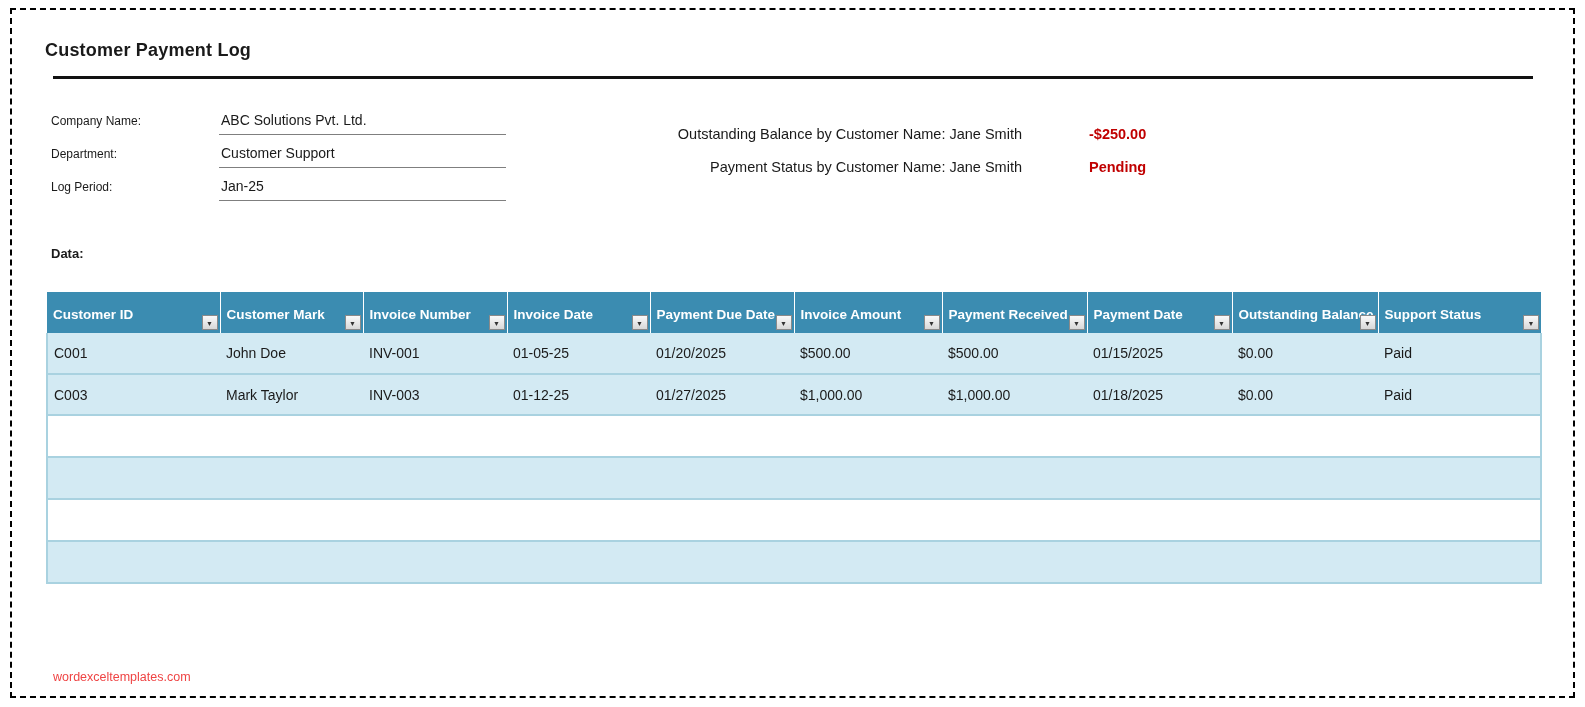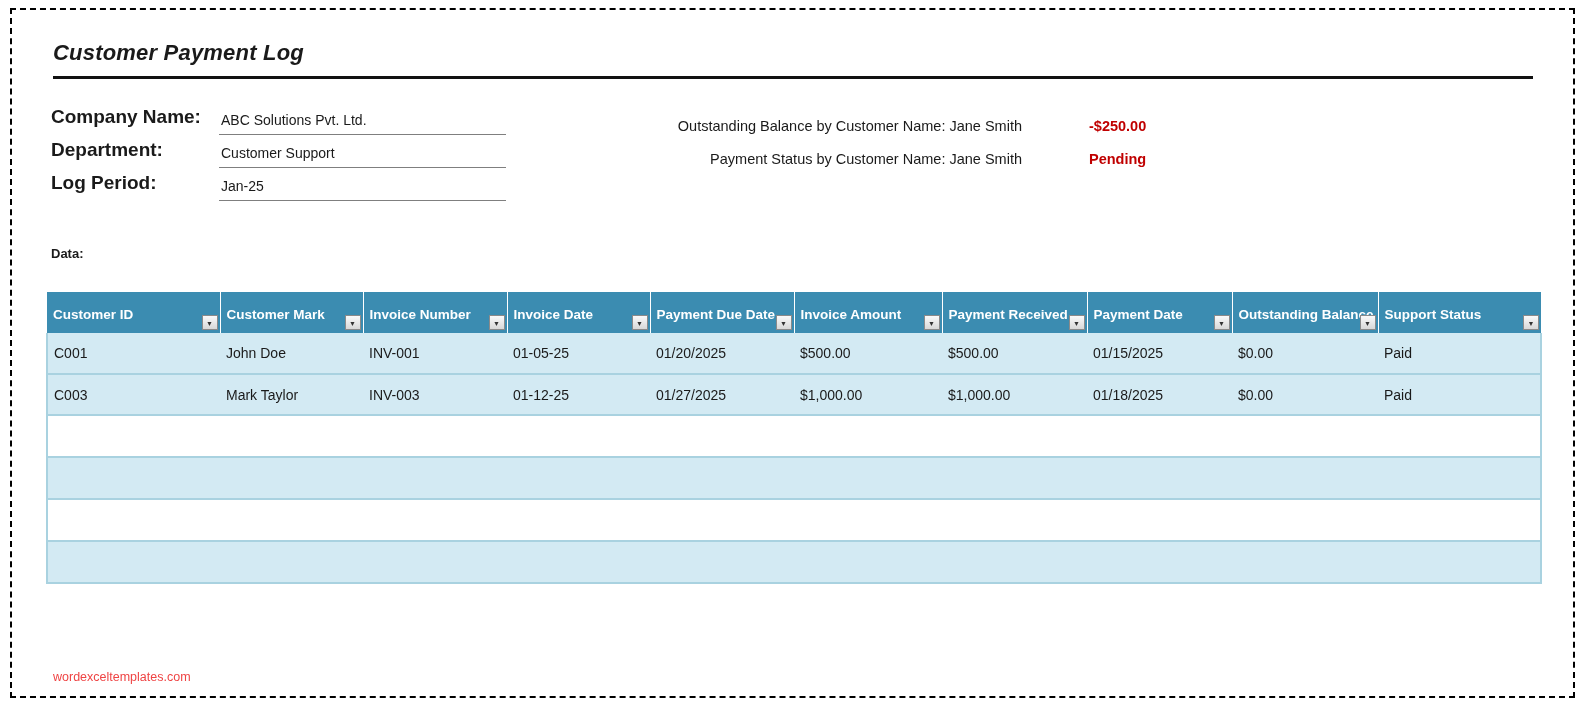--- a/index.html
+++ b/index.html
@@ -19,62 +19,61 @@
     overflow:hidden;
   }
   .page-frame{
     position:absolute;
     left:10px; top:8px; right:10px; bottom:9px;
     border:2px dashed #000;
     pointer-events:none;
   }
   .page-title{
     position:absolute;
-    left:53px; top:40px;
-    font-size:22px;
+    left:45px; top:40px;
+    font-size:18px;
     font-weight:bold;
     letter-spacing:.2px;
-    font-style:italic;
   }
   .title-rule{
     position:absolute;
     left:53px; right:52px; top:76px;
     height:3px;
     background:#111;
   }
   
   .info-block{
     position:absolute;
     left:51px; top:102px;
   }
   .info-row{
     display:flex;
     align-items:flex-end;
     height:33px;
   }
   .info-label{
     width:168px;
-    font-weight:bold;
-    font-size:19px;
+    font-weight:normal;
+    font-size:12px;
     padding-bottom:7px;
   }
   .info-value{
     width:287px;
     font-size:14px;
     padding:0 0 6px 2px;
     border-bottom:1px solid #7f7f7f;
   }
   
   .summary-block{
     position:absolute;
     left:640px; top:109px;
   }
   .summary-row{
     display:flex;
-    align-items:center;
+    align-items:flex-end;
     height:33px;
   }
   .summary-label{
     width:382px;
     text-align:right;
     font-size:14.5px;
   }
   .summary-value{
     margin-left:67px;
     font-size:14.5px;

